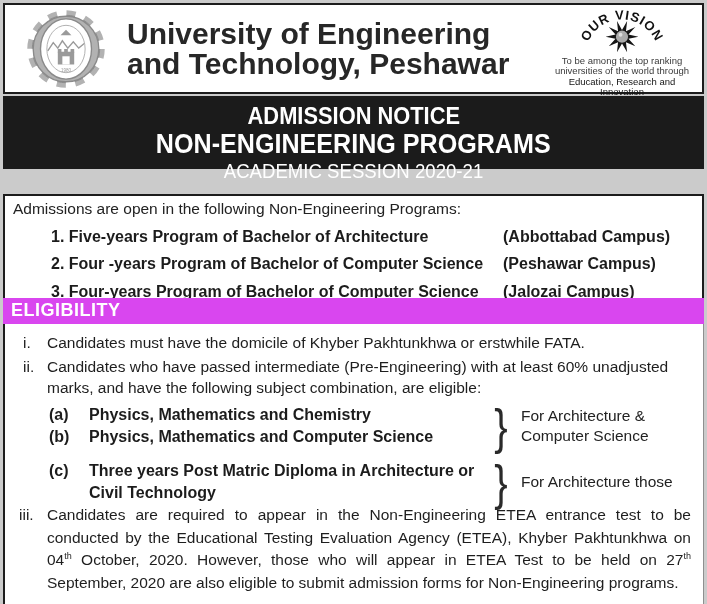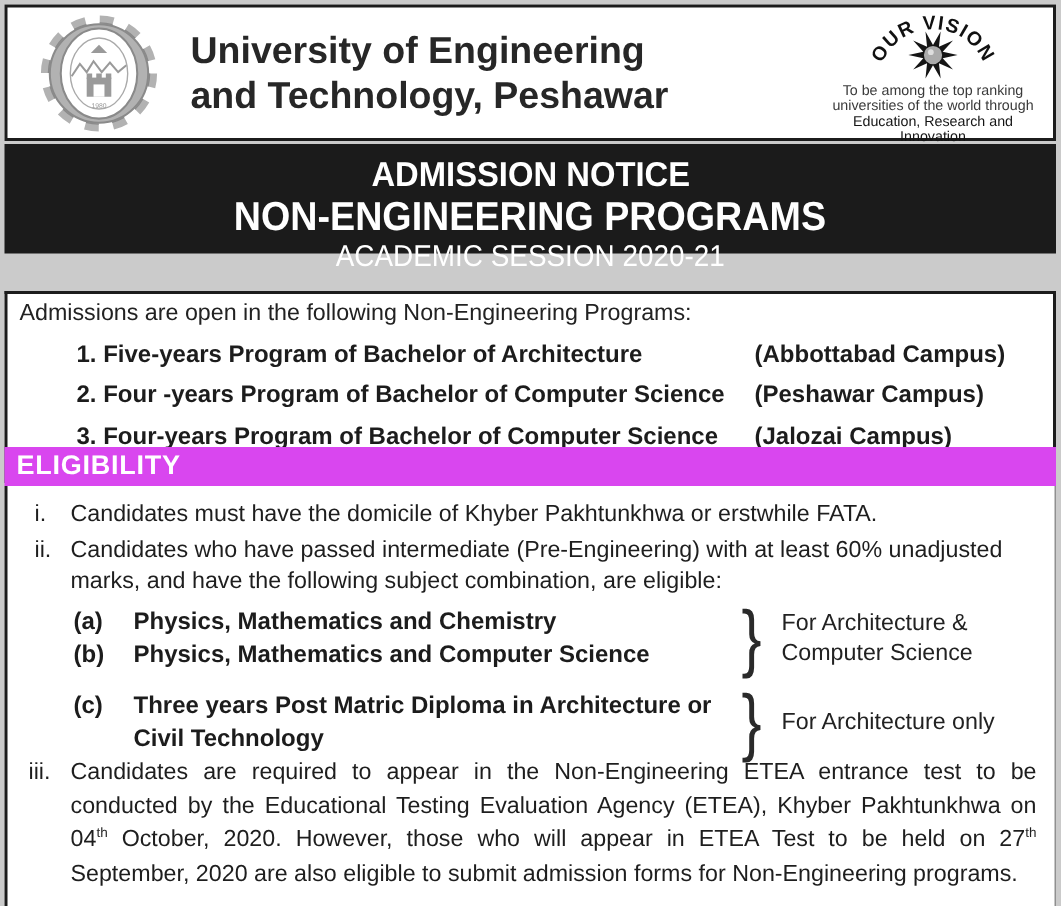--- a/index.html
+++ b/index.html
@@ -7,21 +7,21 @@
     position:relative; width:707px; height:604px; overflow:hidden;
     background:#cbcbcb; font-family:"Liberation Sans", sans-serif; color:#1e1e1e;
   }
   
   .header-box {
     position:absolute; left:3px; top:3px; width:701px; height:91px;
     background:#ffffff; border:2px solid #1c1c1c; box-sizing:border-box;
     display:flex; align-items:center;
   }
   .logo-wrap { flex:none; margin-left:10px; width:102px; height:82px; }
-  .title-wrap { flex:1; margin-left:10px; font-weight:bold; font-size:25px; line-height:30px; color:#272727; }
+  .title-wrap { flex:1; margin-left:10px; font-weight:bold; font-size:30px; line-height:30px; color:#272727; }
   .vision-wrap { flex:none; width:152px; text-align:center; margin-right:4px; }
   .vision-wrap svg { display:block; margin:0 auto; }
   .tagline { font-size:9.5px; line-height:10.5px; color:#3a3a3a; }
   .tagline.bold { font-weight:normal; color:#141414; }
   
   .banner {
     position:absolute; left:3px; top:96px; width:701px; height:73px;
     background:#1b1b1b; color:#ffffff; text-align:center;
   }
   .banner .l1 { margin-top:7px; }
@@ -166,21 +166,21 @@
     </div>
 
     <div class="combo-group c">
       <div class="combo-rows">
         <div class="combo-row">
           <span class="lb">(c)</span>
           <span class="tx">Three years Post Matric Diploma in Architecture or Civil Technology</span>
         </div>
       </div>
       <div class="brace">}</div>
-      <div class="note">For Architecture only</div>
+      <div class="note">For Architecture those</div>
     </div>
 
     <div class="roman iii">
       <span class="mk">iii.</span>
       <span class="tx"><span>Candidates are required to appear in the Non-Engineering ETEA entrance test to be conducted by the Educational Testing Evaluation Agency (ETEA), Khyber Pakhtunkhwa on 04</span><sup class="ord">th</sup><span> October, 2020. However, those who will appear in ETEA Test to be held on 27</span><sup class="ord">th</sup><span> September, 2020 are also eligible to submit admission forms for Non-Engineering programs.</span></span>
     </div>
 
   </div>
 </div>
 

